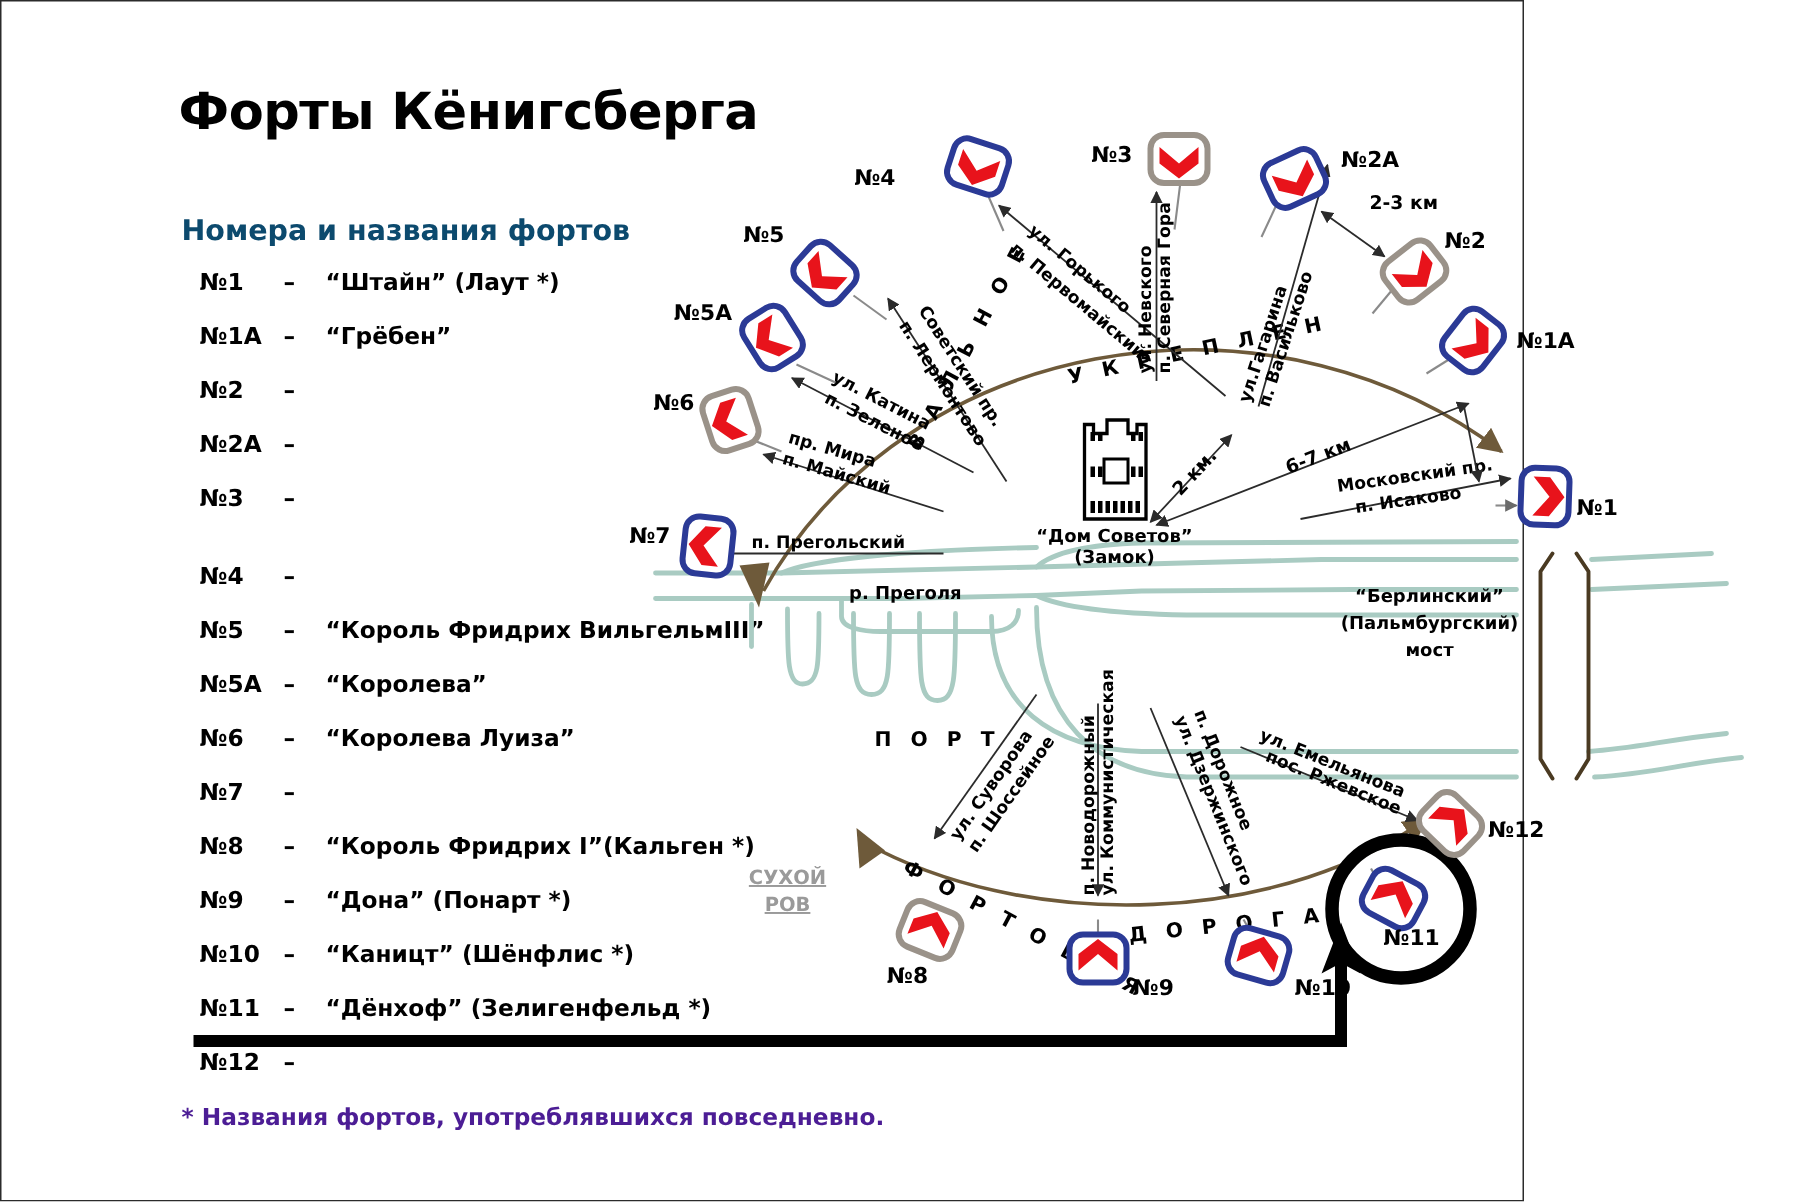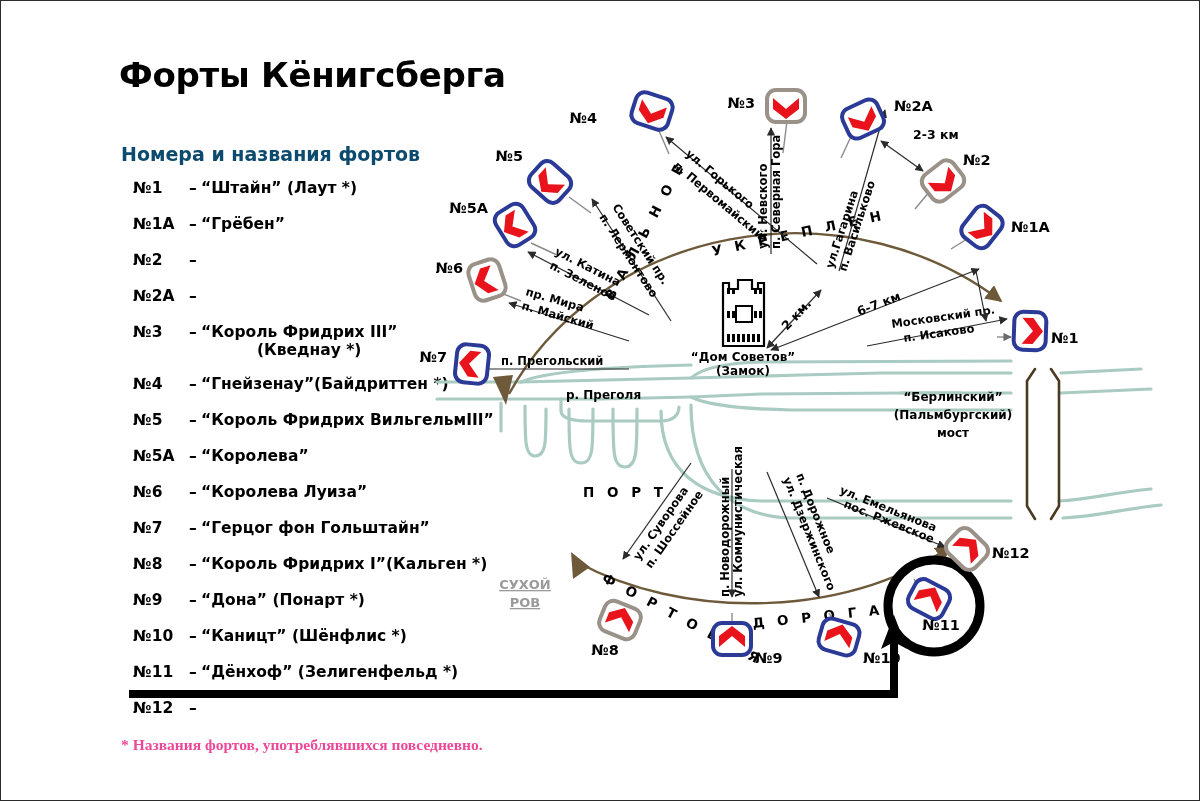--- a/index.html
+++ b/index.html
@@ -2,21 +2,21 @@
 <html><head>
 <meta charset="utf-8">
 <style>
   html,body{margin:0;padding:0;background:#ffffff;}
   body{
     width:1200px;height:801px;overflow:hidden;
     font-family:"DejaVu Sans","Liberation Sans",sans-serif;
     color:#111;
   }
   #page{
-    position:relative;width:1200px;height:801px;
+    position:relative;width:1016px;height:801px;
     background:#ffffff;
     box-sizing:border-box;
     border:1px solid #2b2b2b;
   }
   
   #title{
     position:absolute;left:118px;top:54px;
     font-size:34px;font-weight:700;letter-spacing:-0.3px;
     color:#000;white-space:nowrap;
   }
@@ -28,25 +28,25 @@
     position:absolute;left:132px;top:178px;width:380px;
   }
   .fort-row{
     display:flex;align-items:flex-start;
     height:36px;white-space:nowrap;
     font-size:15.5px;font-weight:700;color:#000;
   }
   .fort-row.tall{height:52px;}
   .fort-num{width:56px;flex:0 0 56px;}
   .fort-dash{width:12px;flex:0 0 12px;}
-  .fort-name{flex:1 1 auto;}
+  .fort-name{flex:1 1 auto;margin-left:16px;}
   .fort-sub{padding-left:56px;font-size:15.5px;font-weight:700;}
   #footnote{
     position:absolute;left:120px;top:735px;
-    font-size:15.5px;font-weight:700;color:#ec4899;white-space:nowrap;font-family:Liberation Serif, serif;
+    font-size:15.5px;font-weight:700;color:#4c1d95;white-space:nowrap;
   }
   
   #pointer-line{position:absolute;left:0;top:0;width:1200px;height:801px;pointer-events:none;}
   
   #map{position:absolute;left:0;top:0;width:1200px;height:801px;}
   .maptext{
     font-family:"DejaVu Sans","Liberation Sans",sans-serif;
     font-size:12px;font-weight:700;fill:#000;
   }
   .fortlabel{font-size:14.5px;font-weight:700;fill:#000;}
@@ -82,46 +82,43 @@
         <span class="fort-num">№2</span>
         <span class="fort-dash">–</span>
       </div>
       <div class="fort-row">
         <span class="fort-num">№2А</span>
         <span class="fort-dash">–</span>
       </div>
       <div class="fort-row tall">
         <span class="fort-num">№3</span>
         <span class="fort-dash">–</span>
-        <span class="fort-name"><span>“Король Фридрих III”</span><div class="fort-sub">(Кведнау *)</div></span>
       </div>
       <div class="fort-row">
         <span class="fort-num">№4</span>
         <span class="fort-dash">–</span>
-        <span class="fort-name"><span>“Гнейзенау”(Байдриттен *)</span></span>
       </div>
       <div class="fort-row">
         <span class="fort-num">№5</span>
         <span class="fort-dash">–</span>
         <span class="fort-name"><span>“Король Фридрих ВильгельмIII”</span></span>
       </div>
       <div class="fort-row">
         <span class="fort-num">№5А</span>
         <span class="fort-dash">–</span>
         <span class="fort-name"><span>“Королева”</span></span>
       </div>
       <div class="fort-row">
         <span class="fort-num">№6</span>
         <span class="fort-dash">–</span>
         <span class="fort-name"><span>“Королева Луиза”</span></span>
       </div>
       <div class="fort-row">
         <span class="fort-num">№7</span>
         <span class="fort-dash">–</span>
-        <span class="fort-name"><span>“Герцог фон Гольштайн”</span></span>
       </div>
       <div class="fort-row">
         <span class="fort-num">№8</span>
         <span class="fort-dash">–</span>
         <span class="fort-name"><span>“Король Фридрих I”(Кальген *)</span></span>
       </div>
       <div class="fort-row">
         <span class="fort-num">№9</span>
         <span class="fort-dash">–</span>
         <span class="fort-name"><span>“Дона” (Понарт *)</span></span>

